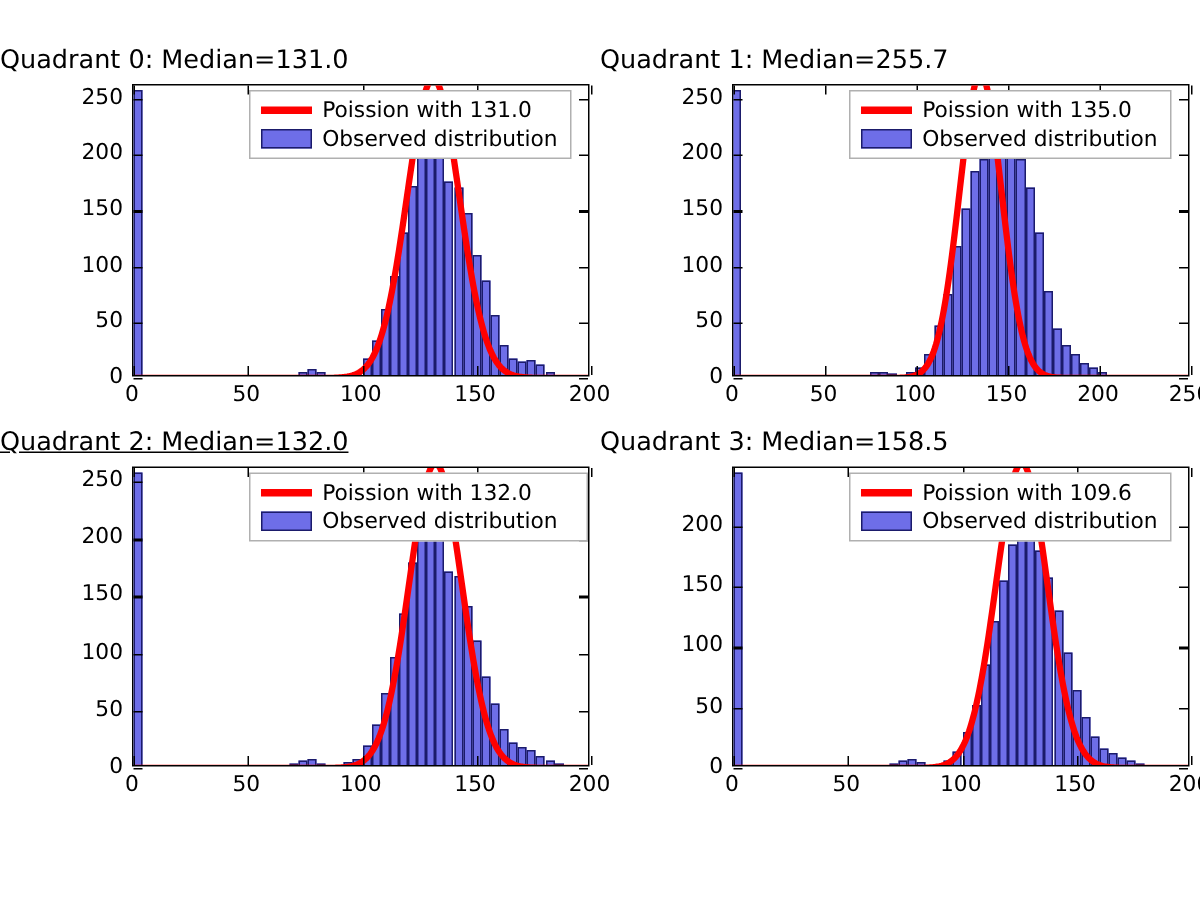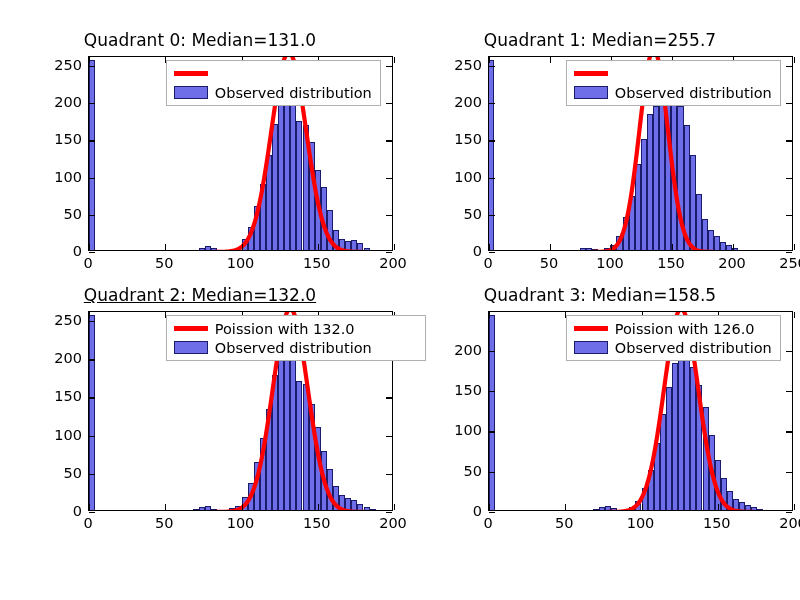--- a/index.html
+++ b/index.html
@@ -2,21 +2,21 @@
 <html><head>
 <meta charset="utf-8">
 <style>
   html,body{margin:0;padding:0;background:#ffffff;}
   body{width:800px;height:600px;overflow:hidden;
        font-family:"DejaVu Sans","Liberation Sans",sans-serif;color:#000;}
   #figure{position:relative;width:800px;height:600px;background:#ffffff;}
   .suptitle{position:absolute;left:0;top:4px;width:800px;text-align:center;
             font-size:14.5px;color:#000;letter-spacing:0px;white-space:nowrap;}
   .panel{position:absolute;}
-  .panel-title{position:absolute;left:0;width:100%;text-align:center;
+  .panel-title{position:absolute;left:0;width:100%;text-align:left;
                font-size:17px;color:#000;white-space:nowrap;}
   .axes{position:absolute;border:1.2px solid #000;background:#ffffff;
         box-sizing:border-box;overflow:visible;}
   .plotclip{position:absolute;left:0;top:0;width:100%;height:100%;overflow:hidden;}
   .ytick-label{position:absolute;right:0;text-align:right;font-size:14.5px;
                transform:translateY(-50%);white-space:nowrap;color:#000;}
   .xtick-label{position:absolute;top:0;text-align:center;font-size:14.5px;
                transform:translateX(-50%);white-space:nowrap;color:#000;}
   .tick-x{position:absolute;width:1.2px;background:#000;}
   .tick-y{position:absolute;height:1.2px;background:#000;}
@@ -103,20 +103,21 @@
       <div class="ytick-label" style="top: 72.145px; right: 318px;">200</div>
       <div class="ytick-label" style="top: 34.9313px; right: 318px;">250</div>
       <div class="xtick-label" style="left: 88px; top: 225px;">0</div>
       <div class="xtick-label" style="left: 164.25px; top: 225px;">50</div>
       <div class="xtick-label" style="left: 240.5px; top: 225px;">100</div>
       <div class="xtick-label" style="left: 316.75px; top: 225px;">150</div>
       <div class="xtick-label" style="left: 393px; top: 225px;">200</div>
       <div class="legend" style="left: 165.775px; top: 30px; width: 215px;">
         <div class="legend-row">
           <span class="legend-swatch-line"></span>
+          <span class="legend-text">Poission with 131.0</span>
         </div>
         <div class="legend-row">
           <span class="legend-swatch-patch"></span>
           <span class="legend-text">Observed distribution</span>
         </div>
       </div>
     </div>
   <div class="panel" style="left:400px;top:30px;width:400px;height:255px;">
       <div class="panel-title" style="top: 0px;">Quadrant 1: Median=255.7</div>
       <div class="axes" style="left: 88px; top: 26px; width: 305px; height: 195px;">
@@ -187,20 +188,21 @@
       <div class="ytick-label" style="top: 34.9313px; right: 318px;">250</div>
       <div class="xtick-label" style="left: 88px; top: 225px;">0</div>
       <div class="xtick-label" style="left: 149px; top: 225px;">50</div>
       <div class="xtick-label" style="left: 210px; top: 225px;">100</div>
       <div class="xtick-label" style="left: 271px; top: 225px;">150</div>
       <div class="xtick-label" style="left: 332px; top: 225px;">200</div>
       <div class="xtick-label" style="left: 393px; top: 225px;">250</div>
       <div class="legend" style="left: 165.775px; top: 30px; width: 215px;">
         <div class="legend-row">
           <span class="legend-swatch-line"></span>
+          <span class="legend-text">Poission with 135.0</span>
         </div>
         <div class="legend-row">
           <span class="legend-swatch-patch"></span>
           <span class="legend-text">Observed distribution</span>
         </div>
       </div>
     </div>
   <div class="panel" style="left:0px;top:285px;width:400px;height:260px;">
       <div class="panel-title" style="top: 0px; text-decoration: underline;">Quadrant 2: Median=132.0</div>
       <div class="axes" style="left: 88px; top: 26px; width: 305px; height: 200px;">
@@ -267,21 +269,21 @@
       <div class="ytick-label" style="top: 187.832px; right: 318px;">50</div>
       <div class="ytick-label" style="top: 149.664px; right: 318px;">100</div>
       <div class="ytick-label" style="top: 111.496px; right: 318px;">150</div>
       <div class="ytick-label" style="top: 73.3282px; right: 318px;">200</div>
       <div class="ytick-label" style="top: 35.1603px; right: 318px;">250</div>
       <div class="xtick-label" style="left: 88px; top: 230px;">0</div>
       <div class="xtick-label" style="left: 164.25px; top: 230px;">50</div>
       <div class="xtick-label" style="left: 240.5px; top: 230px;">100</div>
       <div class="xtick-label" style="left: 316.75px; top: 230px;">150</div>
       <div class="xtick-label" style="left: 393px; top: 230px;">200</div>
-      <div class="legend" style="left: 165.775px; top: 30px; width: 260px;">
+      <div class="legend" style="left: 165.775px; top: 30px; width: 226px;">
         <div class="legend-row">
           <span class="legend-swatch-line"></span>
           <span class="legend-text">Poission with 132.0</span>
         </div>
         <div class="legend-row">
           <span class="legend-swatch-patch"></span>
           <span class="legend-text">Observed distribution</span>
         </div>
       </div>
     </div>
@@ -349,21 +351,21 @@
       <div class="ytick-label" style="top: 105.032px; right: 318px;">150</div>
       <div class="ytick-label" style="top: 64.7097px; right: 318px;">200</div>
       <div class="xtick-label" style="left: 88px; top: 230px;">0</div>
       <div class="xtick-label" style="left: 164.25px; top: 230px;">50</div>
       <div class="xtick-label" style="left: 240.5px; top: 230px;">100</div>
       <div class="xtick-label" style="left: 316.75px; top: 230px;">150</div>
       <div class="xtick-label" style="left: 393px; top: 230px;">200</div>
       <div class="legend" style="left: 165.775px; top: 30px; width: 215px;">
         <div class="legend-row">
           <span class="legend-swatch-line"></span>
-          <span class="legend-text">Poission with 126.0</span>
+          <span class="legend-text">Poission with 109.6</span>
         </div>
         <div class="legend-row">
           <span class="legend-swatch-patch"></span>
           <span class="legend-text">Observed distribution</span>
         </div>
       </div>
     </div>
 
 </div>
 

